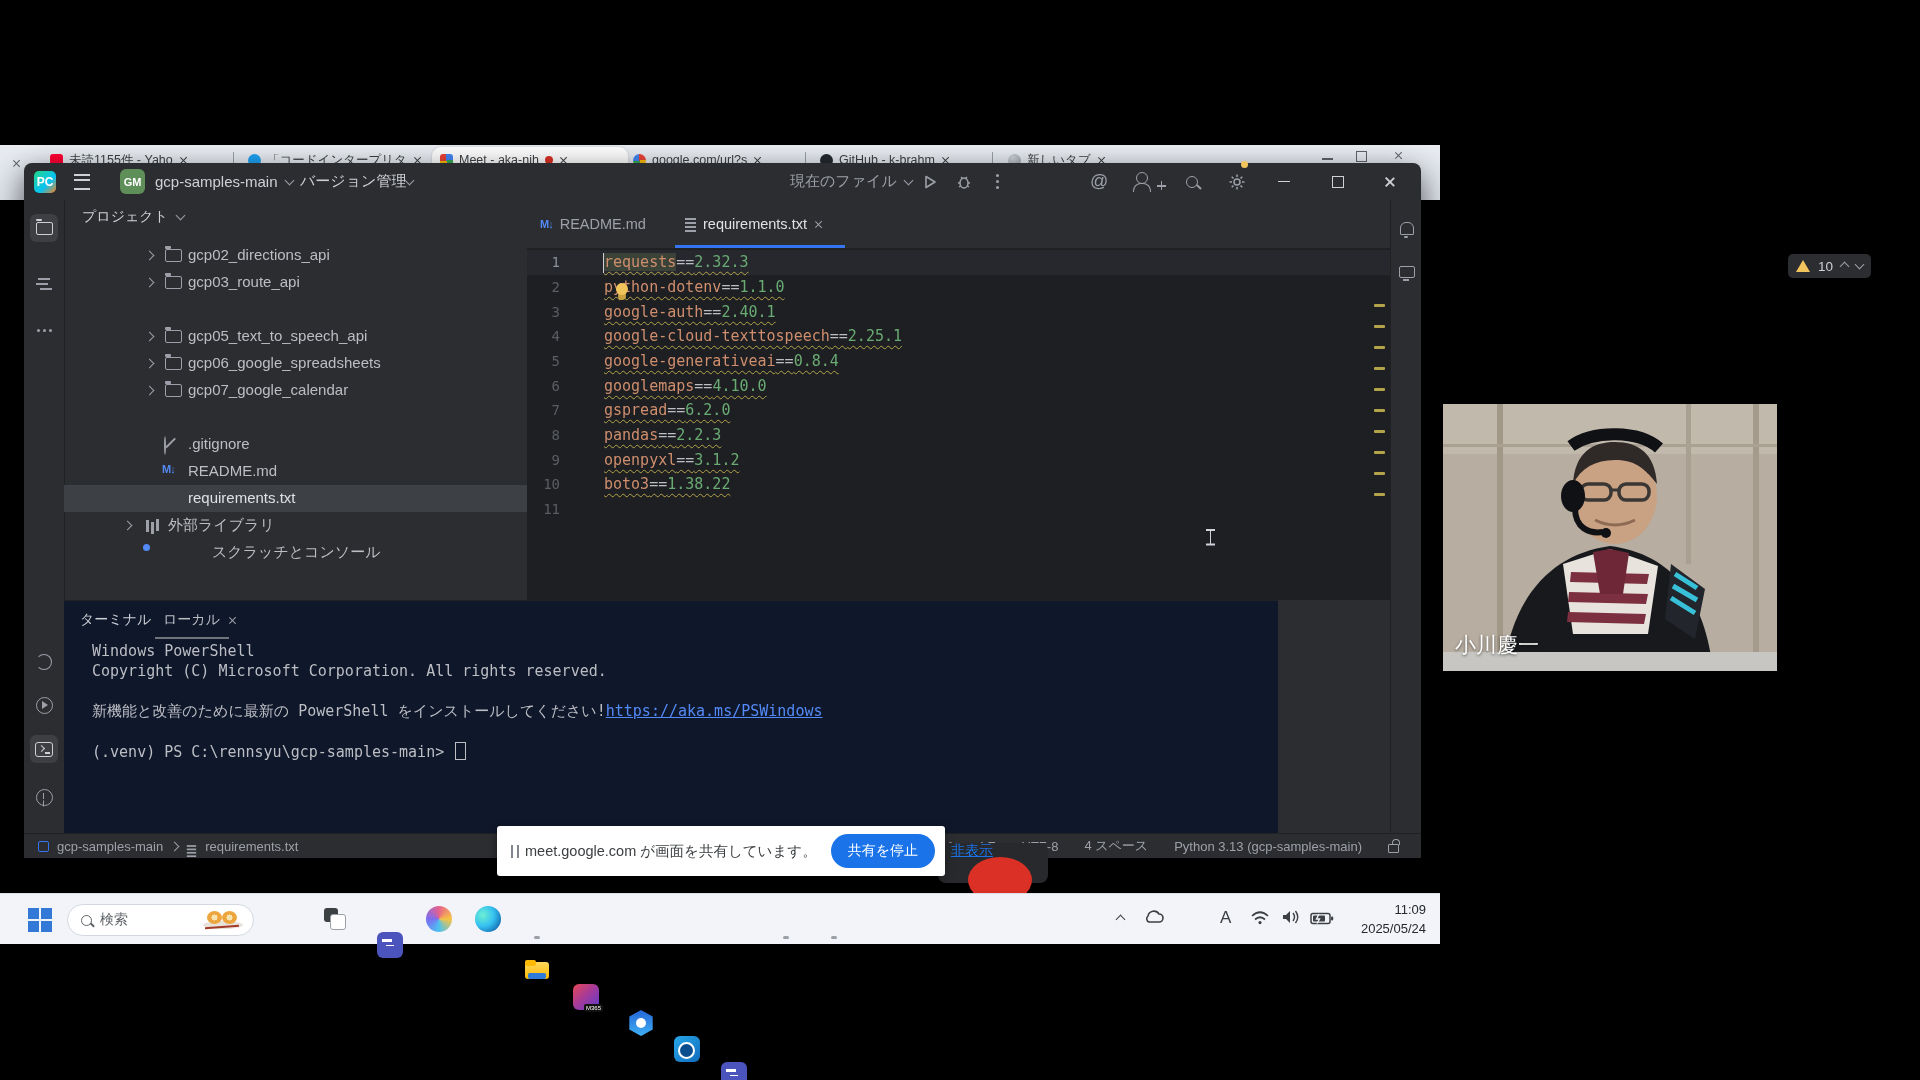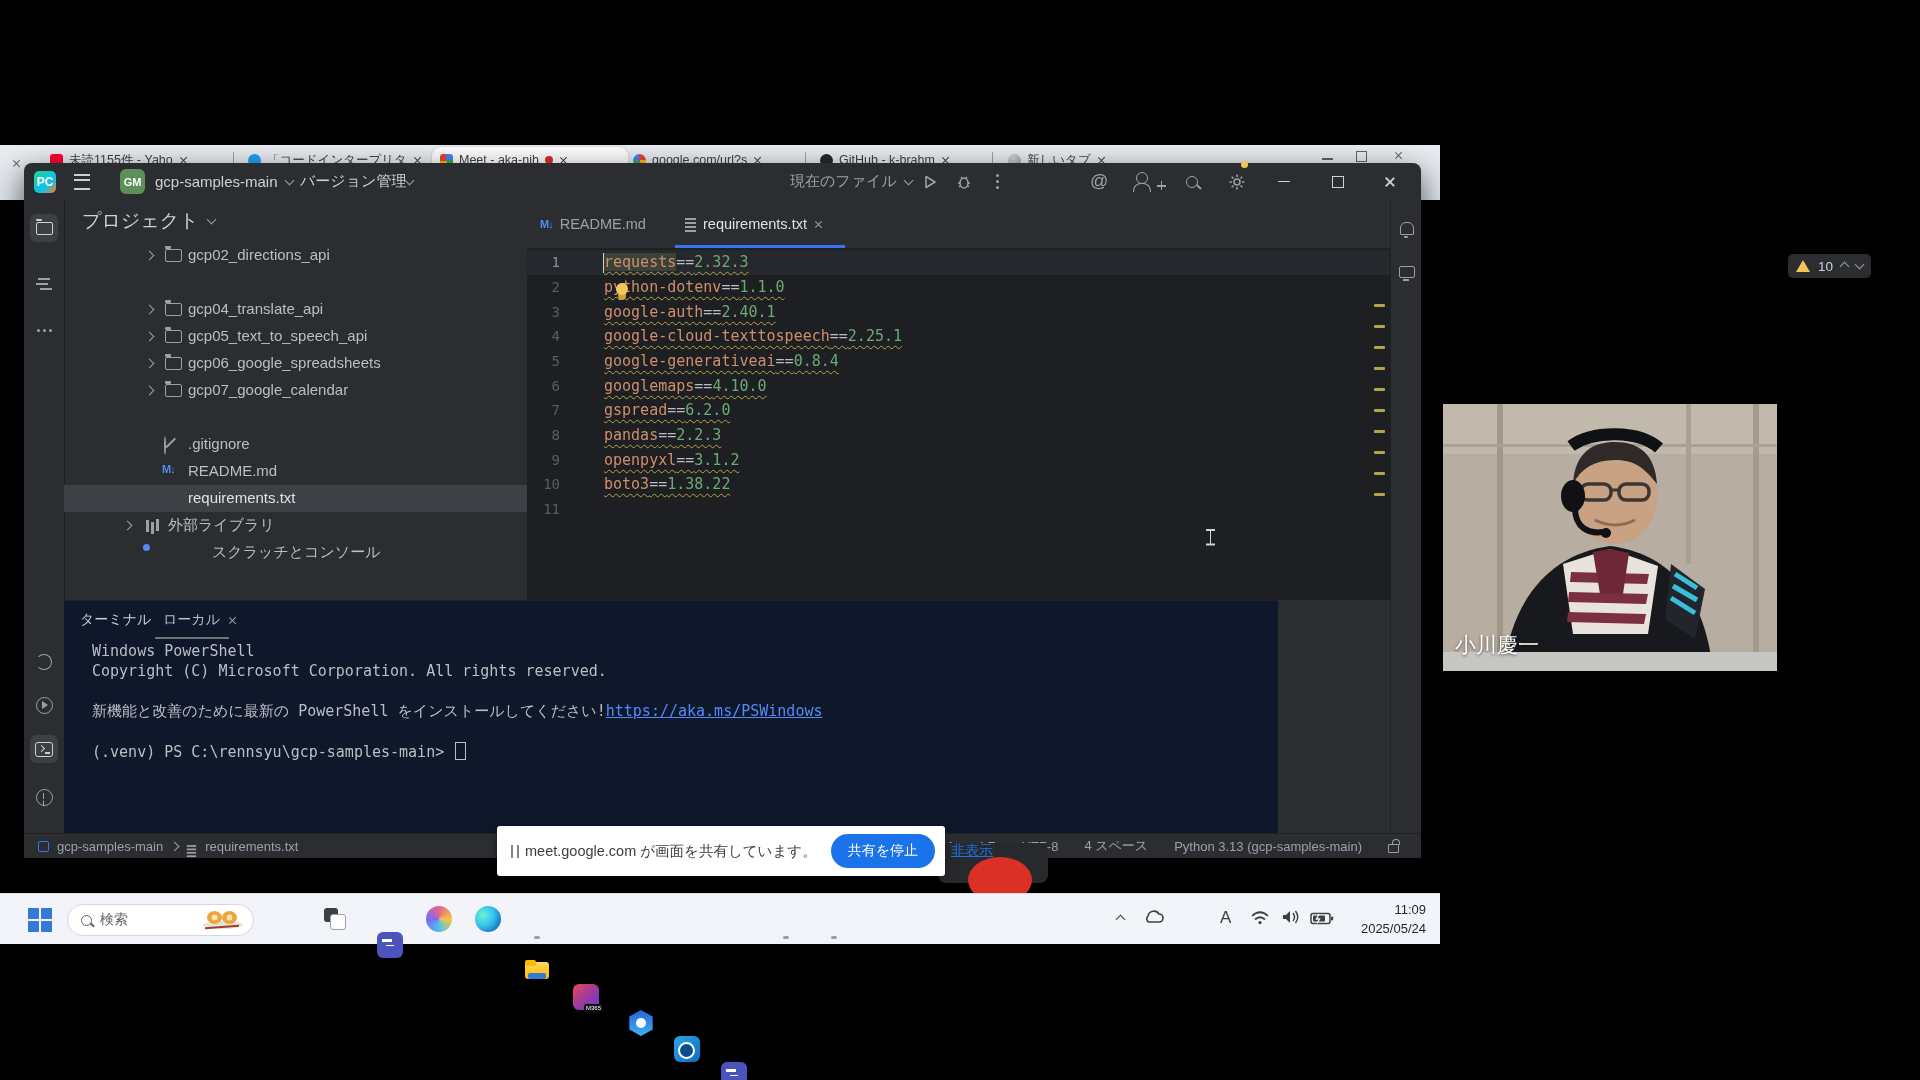--- a/index.html
+++ b/index.html
@@ -317,32 +317,32 @@
       <div class="tool" style="top:583px;">
           <span class="ic-warnc"></span>
         </div>
       <div class="tool" style="top:629px;">
           <span class="ic-branch"></span>
         </div>
     </div>
 
     <div id="projpanel" class="abs">
       <div class="abs" style="left:18px;top:8px;display:flex;align-items:center;gap:9px;">
-        <span style="font-size:19px;color:#ced0d6;">プロジェクト</span>
+        <span style="font-size:14px;color:#ced0d6;">プロジェクト</span>
           <span class="chv down"></span>
       </div>
       <div class="trow" style="top:42px;">
         <span class="chv right abs" style="left:82px;top:10px;"></span>
         <span class="fic ic-folder" style="left:101px;"></span>
         <span class="tlabel" style="left:124px;">gcp02_directions_api</span>
       </div>
-      <div class="trow" style="top:96px;">
+      <div class="trow" style="top:69px;">
         <span class="chv right abs" style="left:82px;top:10px;"></span>
         <span class="fic ic-folder" style="left:101px;"></span>
-        <span class="tlabel" style="left:124px;">gcp04_translate_api</span>
+        <span class="tlabel" style="left:124px;">gcp03_route_api</span>
       </div>
       <div class="trow" style="top:123px;">
         <span class="chv right abs" style="left:82px;top:10px;"></span>
         <span class="fic ic-folder" style="left:101px;"></span>
         <span class="tlabel" style="left:124px;">gcp05_text_to_speech_api</span>
       </div>
       <div class="trow" style="top:150px;">
         <span class="chv right abs" style="left:82px;top:10px;"></span>
         <span class="fic ic-folder" style="left:101px;"></span>
         <span class="tlabel" style="left:124px;">gcp06_google_spreadsheets</span>

